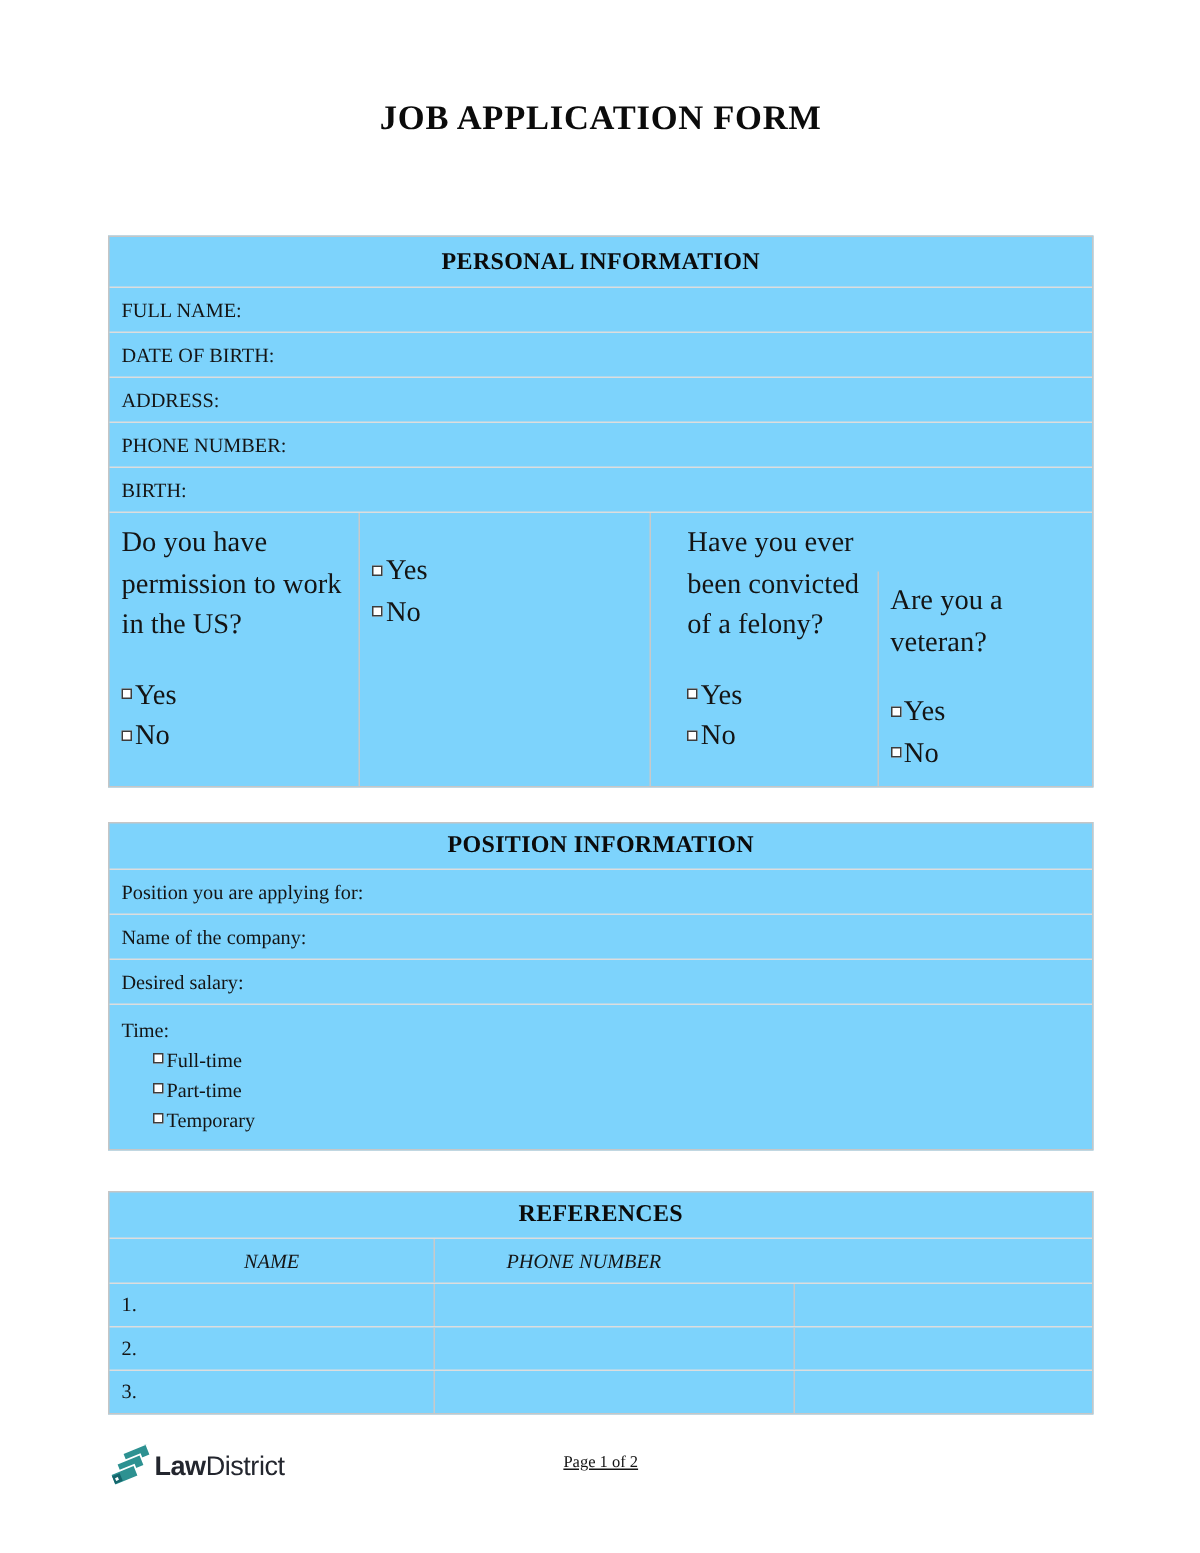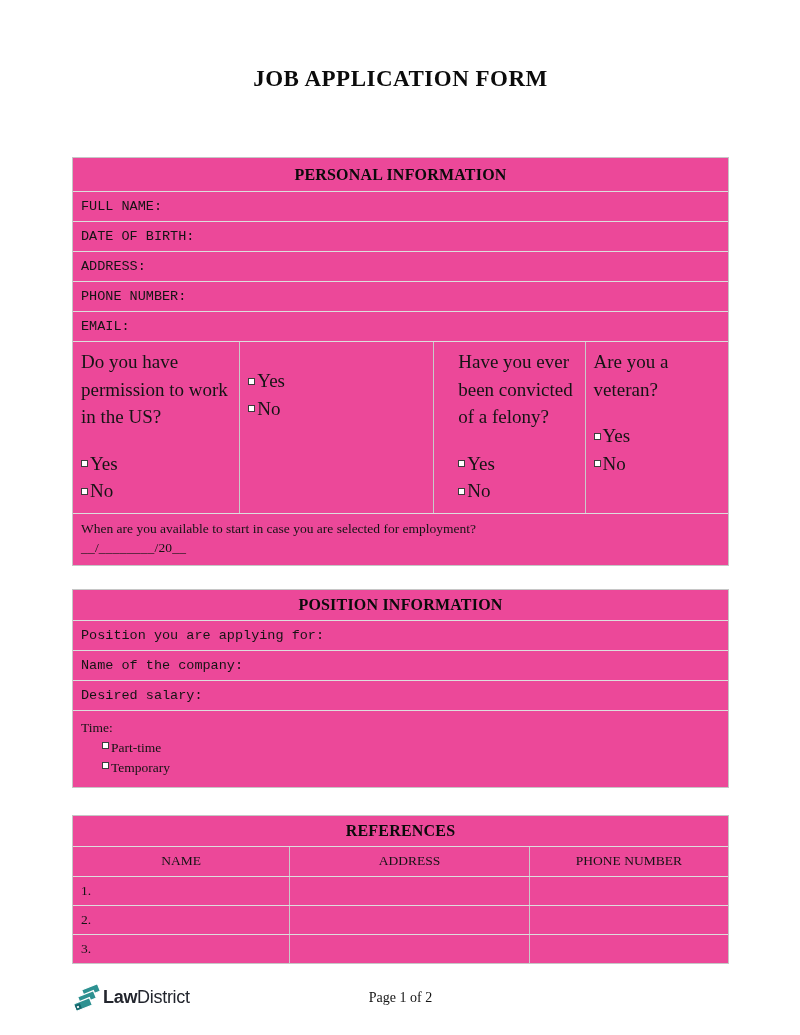--- a/index.html
+++ b/index.html
@@ -10,62 +10,62 @@
     -webkit-font-smoothing:antialiased;
   }
   .page { padding:0 71px 0 72px; }
 
   .doc-title {
     margin-top:62px; text-align:center;
     font-size:23px; font-weight:bold; letter-spacing:0.5px; line-height:34px;
     color:#0b0b0b;
   }
 
-  .tbl { border:1px solid #c6c6c6; background:#ec4899; }
+  .tbl { border:1px solid #c6c6c6; background:#7dd3fc; }
   .tbl-personal { margin-top:61px; }
   .tbl-position { margin-top:23px; }
   .tbl-references { margin-top:27px; }
 
   .sec-header {
     height:33px; display:flex; align-items:center; justify-content:center;
     font-weight:bold; font-size:16px; letter-spacing:0.2px; color:#0b0b0b;
   }
   .tbl-position .sec-header, .tbl-references .sec-header { height:30px; }
 
   .row { border-top:1px solid #dddddd; }
 
   .field-row {
     height:30px; display:flex; align-items:center;
-    padding:0 8px; font-size:13.5px;font-family:Liberation Mono, monospace;
+    padding:0 8px; font-size:13.5px;
   }
 
   
   .q-row { display:flex; min-height:134px; font-size:19px; }
   .q-cell { padding:6px 7px 8px 8px; line-height:1.45; }
   .q-cell + .q-cell { border-left:1px solid #c9c9c9; }
   .q-c1 { width:25.4%; }
   .q-c2 { width:29.6%; }
   .q-c3 { width:23.1%;padding-left:24px; }
-  .q-c4 { width:21.9%; }
+  .q-c4 { width:21.9%;margin-top:39px; }
   .q-spacer { height:19px; }
 
   .cb {
     display:inline-block; width:7px; height:7px;
     border:1px solid #3c3c3c; background:#fff;
     margin-right:2px; vertical-align:2.5px;
   }
 
   .avail-row { padding:5px 8px 7px; font-size:13.5px; line-height:1.45; }
   .avail-blank { letter-spacing:0.2px; }
 
   .time-row { padding:7px 8px 9px; font-size:13.5px; line-height:1.48; }
   .time-options { margin-left:21px; }
 
   
-  .ref-cols { display:flex; font-size:13.5px; }
+  .ref-cols { display:flex; font-size:13.5px;font-style:italic; }
   .ref-col {
     height:29px; display:flex; align-items:center; justify-content:center;
     text-align:center;
   }
   .ref-c1 { width:33.0%; }
   .ref-c2 { width:36.6%; }
   .ref-c3 { width:30.4%; }
   .ref-col + .ref-col, .ref-cell + .ref-cell { border-left:1px solid #c9c9c9; }
   .ref-row { display:flex; height:29px; font-size:13.5px; }
   .ref-cell { display:flex; align-items:center; padding:0 8px; }
@@ -74,21 +74,21 @@
   .footer { margin-top:20px; position:relative; height:34px; }
   .logo { position:absolute; left:2px; top:0; display:flex; align-items:center; gap:3px; }
   .logo-text {
     font-family:"Liberation Sans", sans-serif; font-size:18px;
     color:#23262e; letter-spacing:-0.3px; line-height:27px;
   }
   .logo-law { font-weight:700; }
   .logo-district { font-weight:400; }
   .page-num {
     position:absolute; left:0; right:0; top:6px; text-align:center;
-    font-size:14px; color:#141414;
+    font-size:11px; color:#141414;text-decoration:underline;
   }
 </style>
 </head>
 <body>
 
 <div class="page">
 
   <h1 class="doc-title">JOB APPLICATION FORM</h1>
 
   <section class="tbl tbl-personal">
@@ -100,21 +100,21 @@
     <div class="row field-row">
       <span>DATE OF BIRTH:</span>
     </div>
     <div class="row field-row">
       <span>ADDRESS:</span>
     </div>
     <div class="row field-row">
       <span>PHONE NUMBER:</span>
     </div>
     <div class="row field-row">
-      <span>EMAIL:</span>
+      <span>BIRTH:</span>
     </div>
 
     <div class="row q-row">
       <div class="q-cell q-c1">
         <div>Do you have permission to work in the US?</div>
         <div class="q-spacer"></div>
         <div><span class="cb"></span><span>Yes</span></div>
         <div><span class="cb"></span><span>No</span></div>
       </div>
       <div class="q-cell q-c2">
@@ -129,54 +129,50 @@
         <div><span class="cb"></span><span>No</span></div>
       </div>
       <div class="q-cell q-c4">
         <div>Are you a veteran?</div>
         <div class="q-spacer"></div>
         <div><span class="cb"></span><span>Yes</span></div>
         <div><span class="cb"></span><span>No</span></div>
       </div>
     </div>
 
-    <div class="row avail-row">
-      <div>When are you available to start in case you are selected for employment?</div>
-      <div class="avail-blank">__/________/20__</div>
-    </div>
   </section>
 
   <section class="tbl tbl-position">
     <div class="sec-header">POSITION INFORMATION</div>
 
     <div class="row field-row">
       <span>Position you are applying for:</span>
     </div>
     <div class="row field-row">
       <span>Name of the company:</span>
     </div>
     <div class="row field-row">
       <span>Desired salary:</span>
     </div>
 
     <div class="row time-row">
       <div>Time:</div>
       <div class="time-options">
+        <div><span class="cb"></span><span>Full-time</span></div>
         <div><span class="cb"></span><span>Part-time</span></div>
         <div><span class="cb"></span><span>Temporary</span></div>
       </div>
     </div>
   </section>
 
   <section class="tbl tbl-references">
     <div class="sec-header">REFERENCES</div>
 
     <div class="row ref-cols">
       <div class="ref-col ref-c1">NAME</div>
-      <div class="ref-col ref-c2">ADDRESS</div>
       <div class="ref-col ref-c3">PHONE NUMBER</div>
     </div>
 
     <div class="row ref-row">
       <div class="ref-cell ref-c1">
           <span>1.</span>
         </div>
       <div class="ref-cell ref-c2"></div>
       <div class="ref-cell ref-c3"></div>
     </div>

